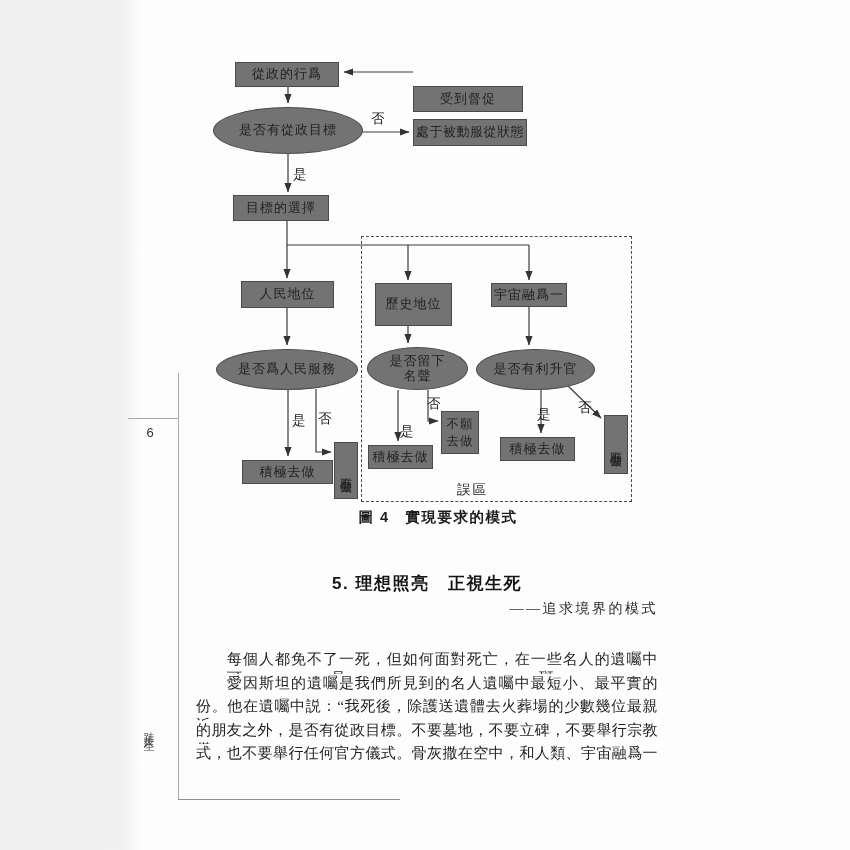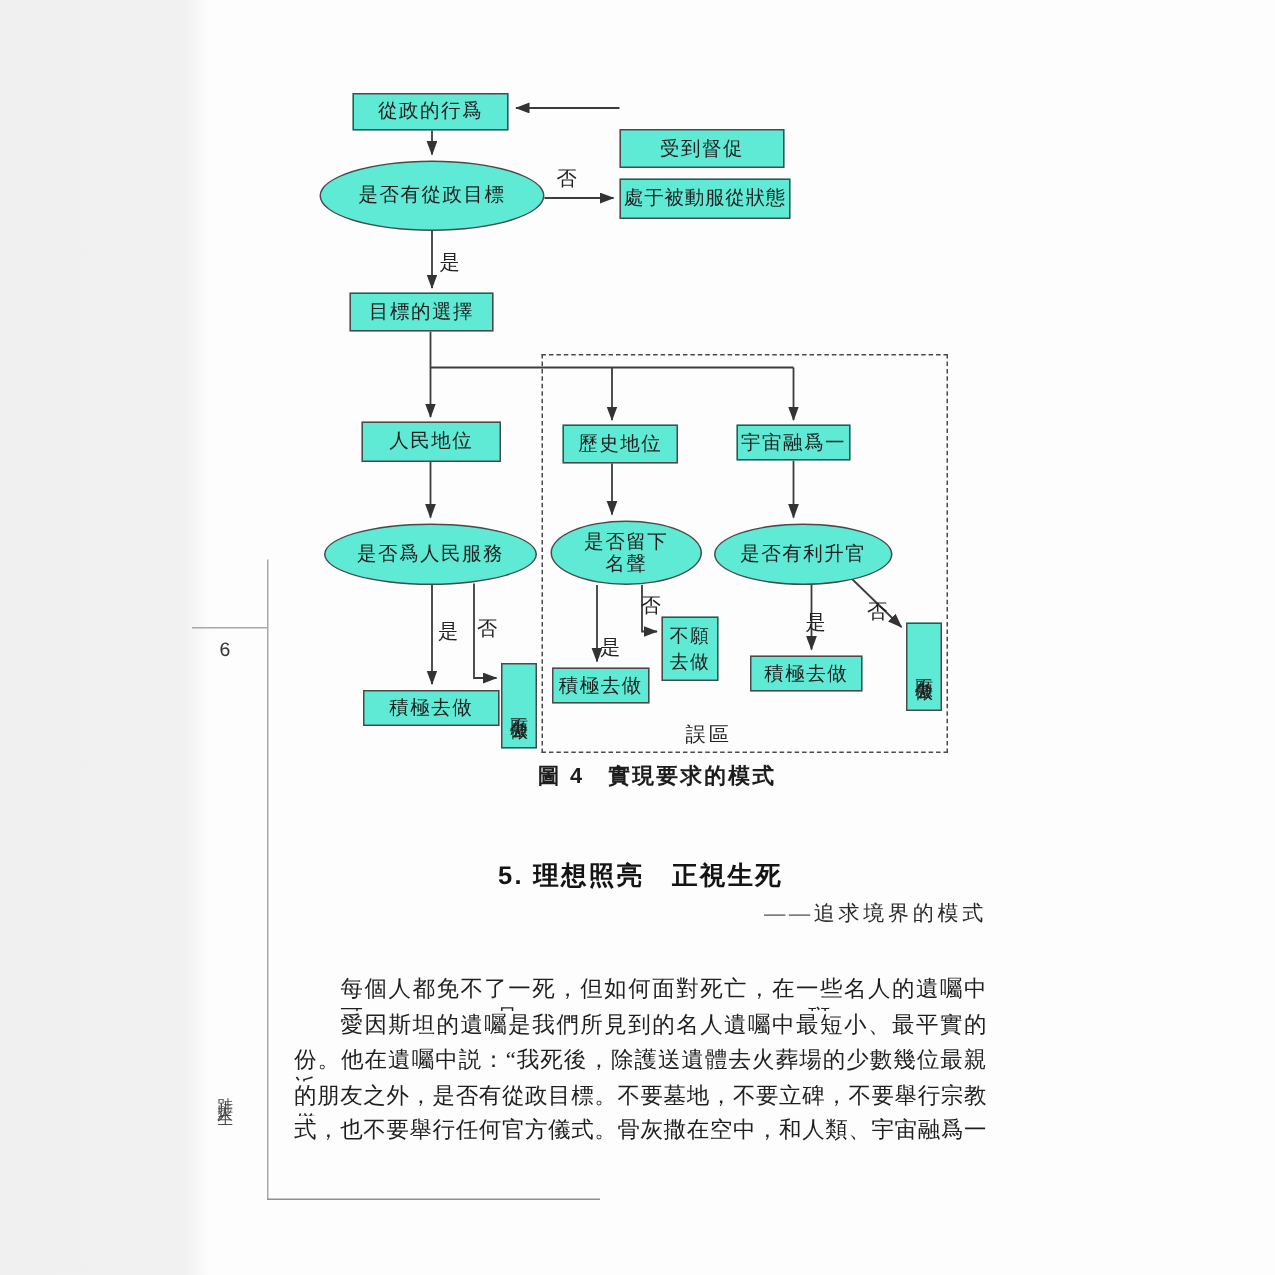--- a/index.html
+++ b/index.html
@@ -10,21 +10,21 @@
     color:#242424;
   }
   .edge-strip{
     position:absolute; left:0; top:0; width:140px; height:850px;
     background:linear-gradient(to right,#f0f0f0 0%,#f1f1f1 88%,#fdfdfd 100%);
   }
   
   .fc-svg{position:absolute; left:0; top:0; width:850px; height:560px;}
   .node{
     position:absolute; display:flex; align-items:center; justify-content:center;
-    border:1.2px solid #4a4a4a; background:#5eead4;
+    border:1.2px solid #4a4a4a; background:#737373;
     font-size:13px; letter-spacing:1px; color:#222; text-align:center;
     box-sizing:border-box; line-height:1.25;
   }
   .ellipse{border-radius:50%;}
   .preline{white-space:pre-line;}
   .vtext{
     writing-mode:vertical-rl; text-orientation:upright;
     letter-spacing:1px; line-height:1; font-size:12px; padding:2px 0;
   }
   .edge-label{
@@ -109,21 +109,21 @@
   <div class="dashed-zone"></div>
   <div class="zone-label">誤區</div>
 
   <div class="node" style="left:235px; top:62px; width:104px; height:25px;">從政的行爲</div>
   <div class="node" style="left:413px; top:58px; width:110px; height:26px;margin-top:28px;">受到督促</div>
   <div class="node ellipse" style="left:213px; top:107px; width:150px; height:47px;">是否有從政目標</div>
   <div class="node" style="left:413px; top:119px; width:114px; height:27px; letter-spacing:0.5px;">處于被動服從狀態</div>
   <div class="node" style="left:233px; top:195px; width:96px; height:26px;">目標的選擇</div>
 
   <div class="node" style="left:241px; top:281px; width:93px; height:27px;">人民地位</div>
-  <div class="node" style="left:375px; top:283px; width:77px; height:26px;">歷史地位</div>
+  <div class="node" style="left:375px; top:283px; width:77px; height:43px;">歷史地位</div>
   <div class="node" style="left:491px; top:283px; width:76px; height:24px;">宇宙融爲一</div>
 
   <div class="node ellipse" style="left:216px; top:349px; width:142px; height:41px;">是否爲人民服務</div>
   <div class="node ellipse preline" style="left:367px; top:347px; width:101px; height:43px; line-height:1.15;">是否留下
 名聲</div>
   <div class="node ellipse" style="left:476px; top:349px; width:119px; height:41px;">是否有利升官</div>
 
   <div class="node" style="left:242px; top:460px; width:91px; height:24px;">積極去做</div>
   <div class="node vtext" style="left:334px; top:442px; width:24px; height:57px;">不願去做</div>
   <div class="node" style="left:368px; top:445px; width:65px; height:24px;">積極去做</div>

